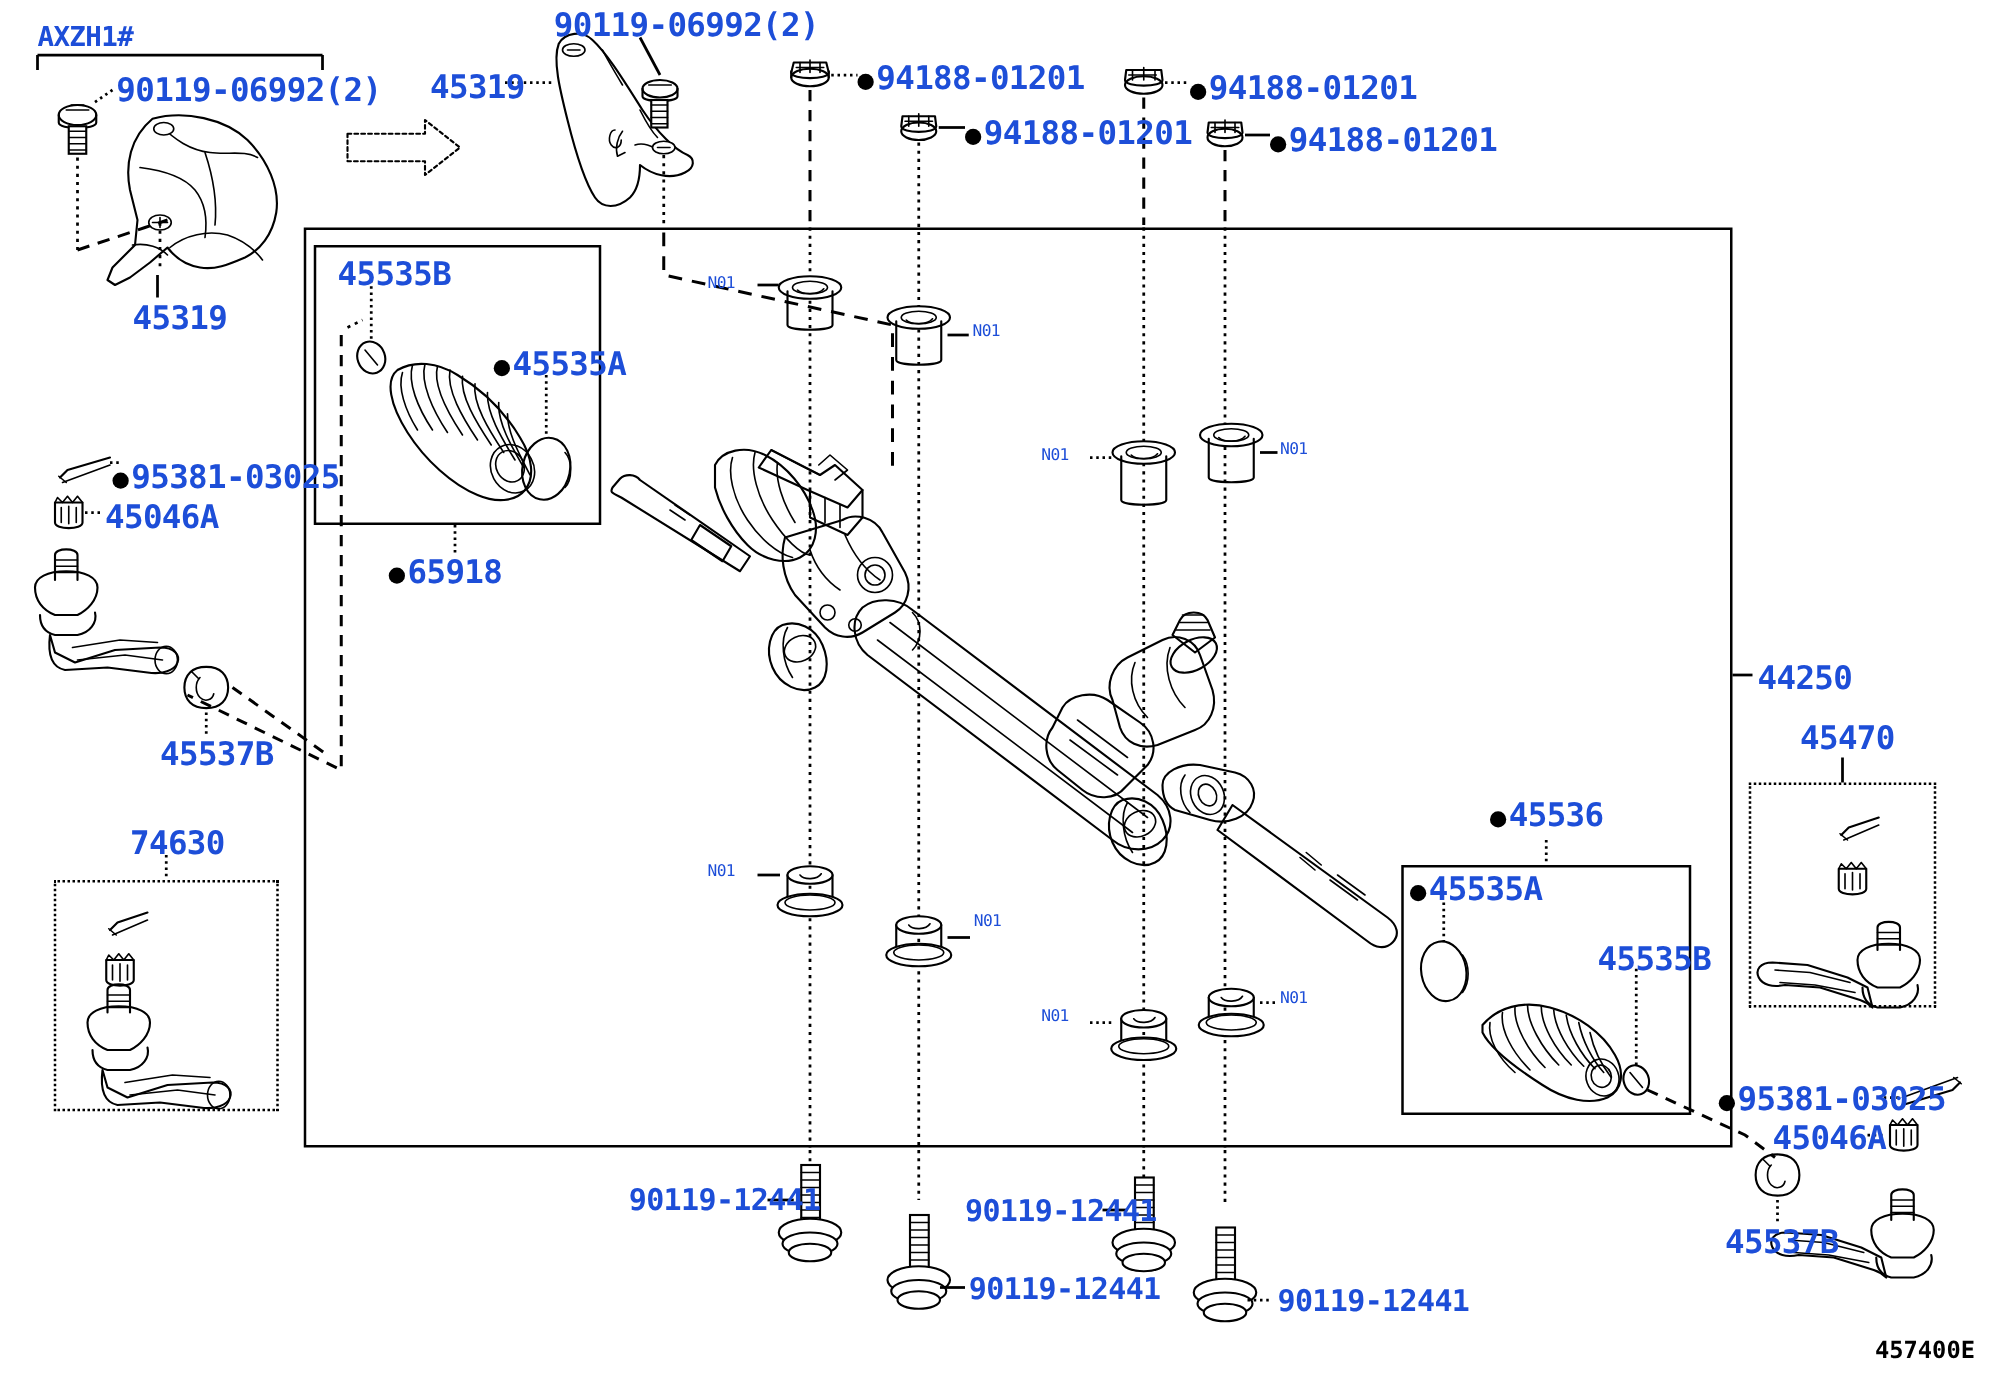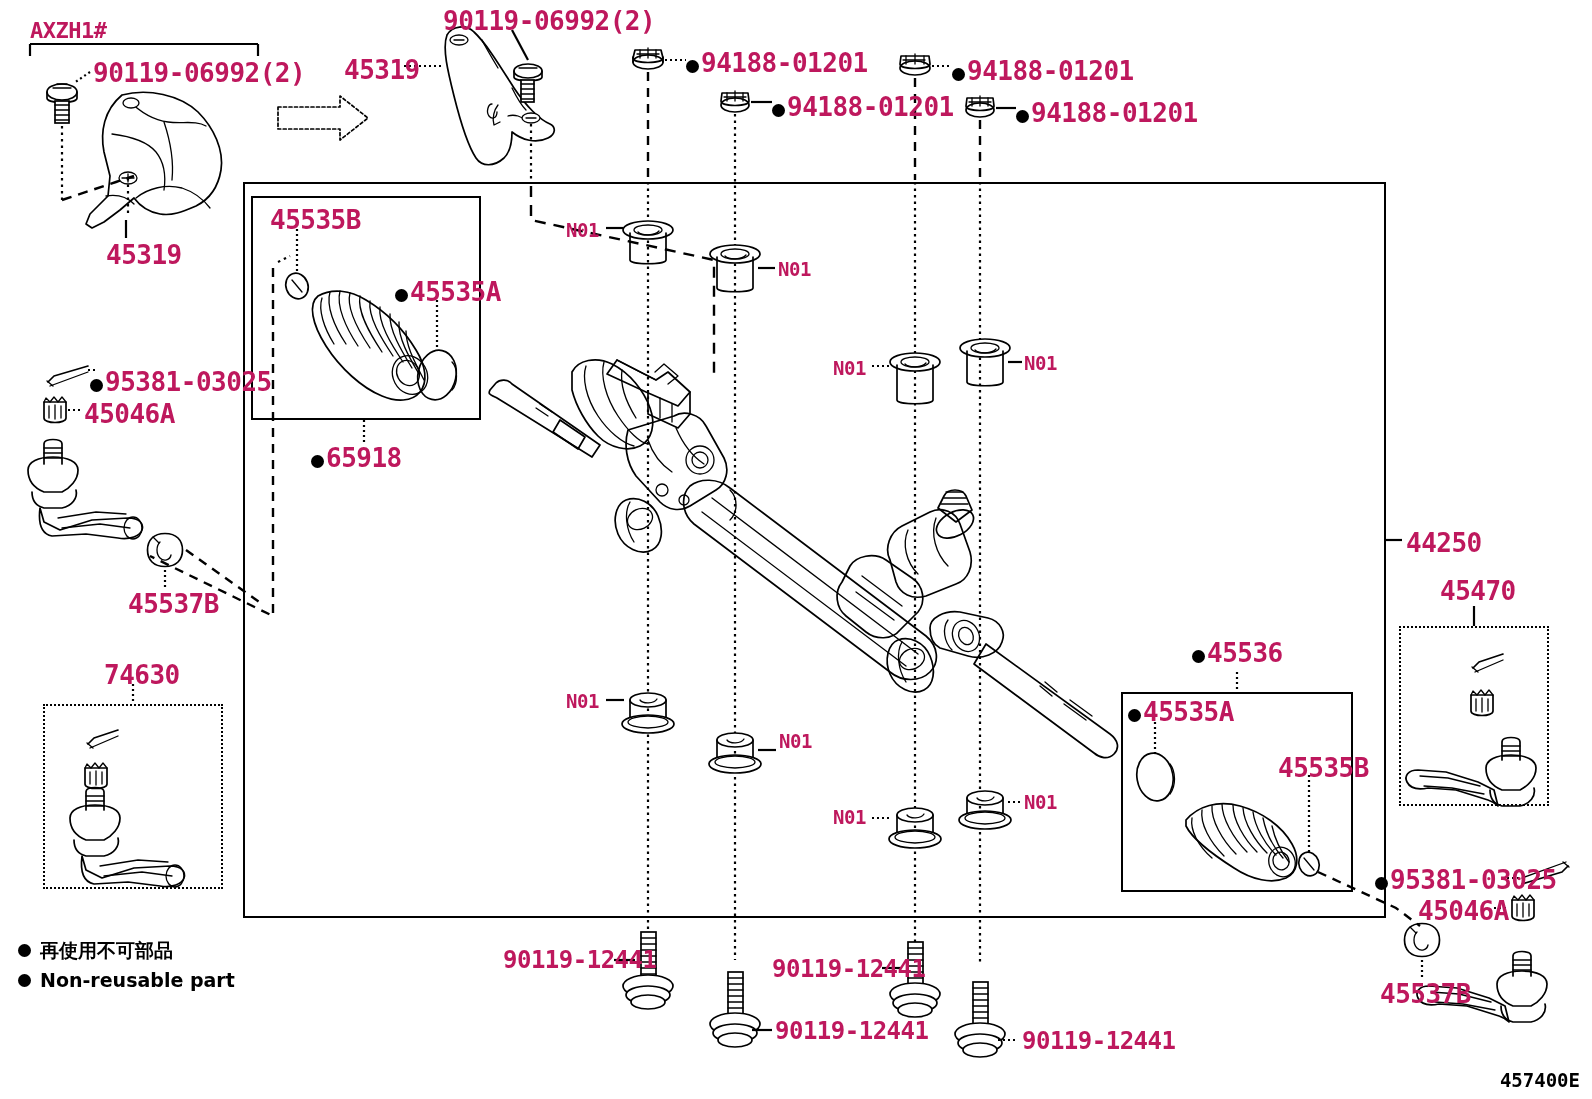--- a/index.html
+++ b/index.html
@@ -1,23 +1,23 @@
 <!DOCTYPE html>
 <html><head>
 <meta charset="utf-8">
 <style>
   html,body{margin:0;padding:0;background:#fff;}
   body{width:1592px;height:1099px;position:relative;overflow:hidden;
        font-family:"DejaVu Sans Mono","Liberation Mono",monospace;color:#000;}
   #stage{position:absolute;left:0;top:0;width:1592px;height:1099px;}
   .lbl{position:absolute;white-space:nowrap;font-family:"DejaVu Sans Mono","Liberation Mono",monospace;
-       font-weight:bold;color:#be185d;letter-spacing:-0.5px;}
+       font-weight:bold;color:#1d4ed8;letter-spacing:-0.5px;}
   .pn{font-size:26px;}
   .pn-sm{font-size:24px;}
-  .n01{font-size:19px;font-weight:bold;}
+  .n01{font-size:13px;font-weight:normal;}
   .dot{display:inline-block;width:13px;height:13px;border-radius:50%;background:#000;
        vertical-align:-1px;margin-right:2px;}
   .box{position:absolute;border:2px solid #000;box-sizing:border-box;}
   .box-dot{position:absolute;border:2px dotted #000;box-sizing:border-box;}
   .legend{position:absolute;font-family:"DejaVu Sans","Liberation Sans",sans-serif;}
   .legend-row{display:flex;align-items:center;gap:7px;font-size:19px;font-weight:600;line-height:1.35;}
   .legend-note{font-size:16px;font-weight:600;line-height:1.3;font-family:"DejaVu Sans","Liberation Sans",sans-serif;}
   .corner{position:absolute;font-size:19px;font-weight:bold;letter-spacing:0px;}
   svg{position:absolute;left:0;top:0;overflow:visible;}
   .ln{stroke:#000;fill:none;}
@@ -595,27 +595,17 @@
 
   <div class="lbl n01" style="left:566px;top:219px;">N01</div>
   <div class="lbl n01" style="left:778px;top:258px;">N01</div>
   <div class="lbl n01" style="left:833px;top:357px;">N01</div>
   <div class="lbl n01" style="left:1024px;top:352px;">N01</div>
   <div class="lbl n01" style="left:566px;top:690px;">N01</div>
   <div class="lbl n01" style="left:779px;top:730px;">N01</div>
   <div class="lbl n01" style="left:833px;top:806px;">N01</div>
   <div class="lbl n01" style="left:1024px;top:791px;">N01</div>
 
-  <div class="legend" style="left:18px;top:938px;">
-    <div class="legend-row">
-      <span class="dot"></span>
-      <span>再使用不可部品</span>
-    </div>
-    <div class="legend-row" style="margin-top:4px;">
-      <span class="dot"></span>
-      <span>Non-reusable part</span>
-    </div>
-  </div>
 
 
   <div class="corner" style="right:12px;bottom:8px;">457400E</div>
 
 </div>
 
 </body></html>

